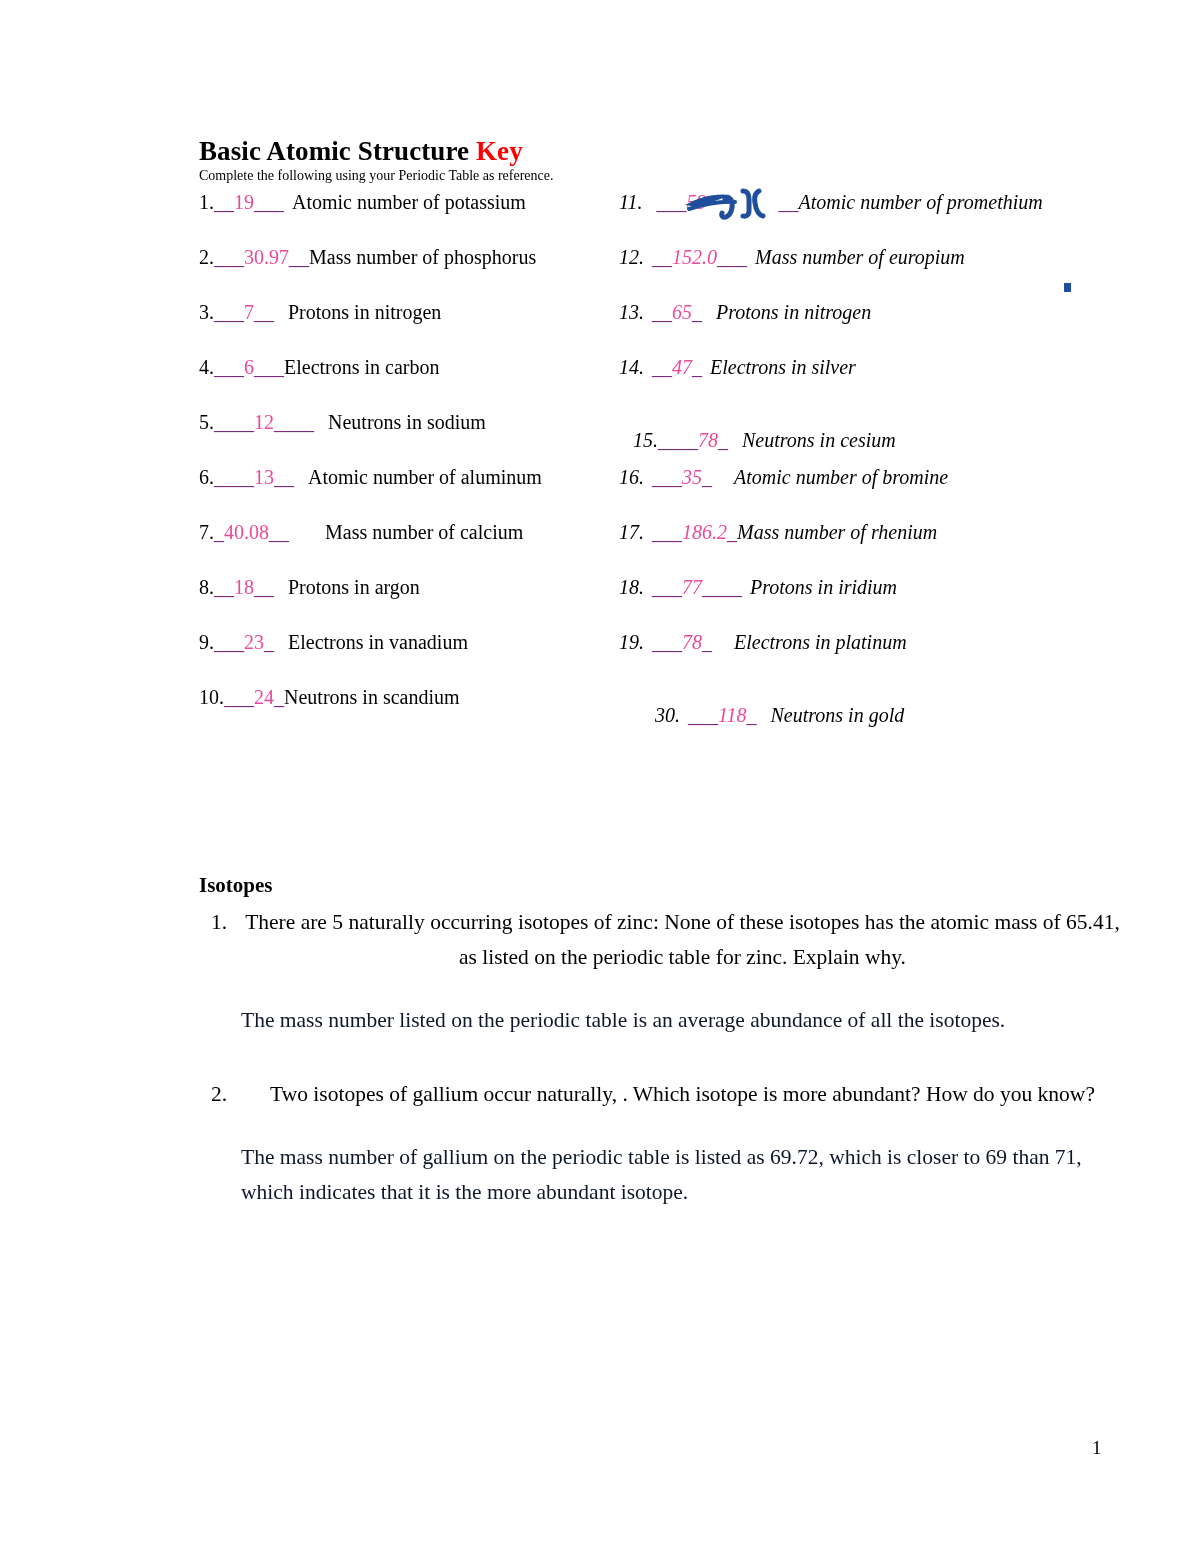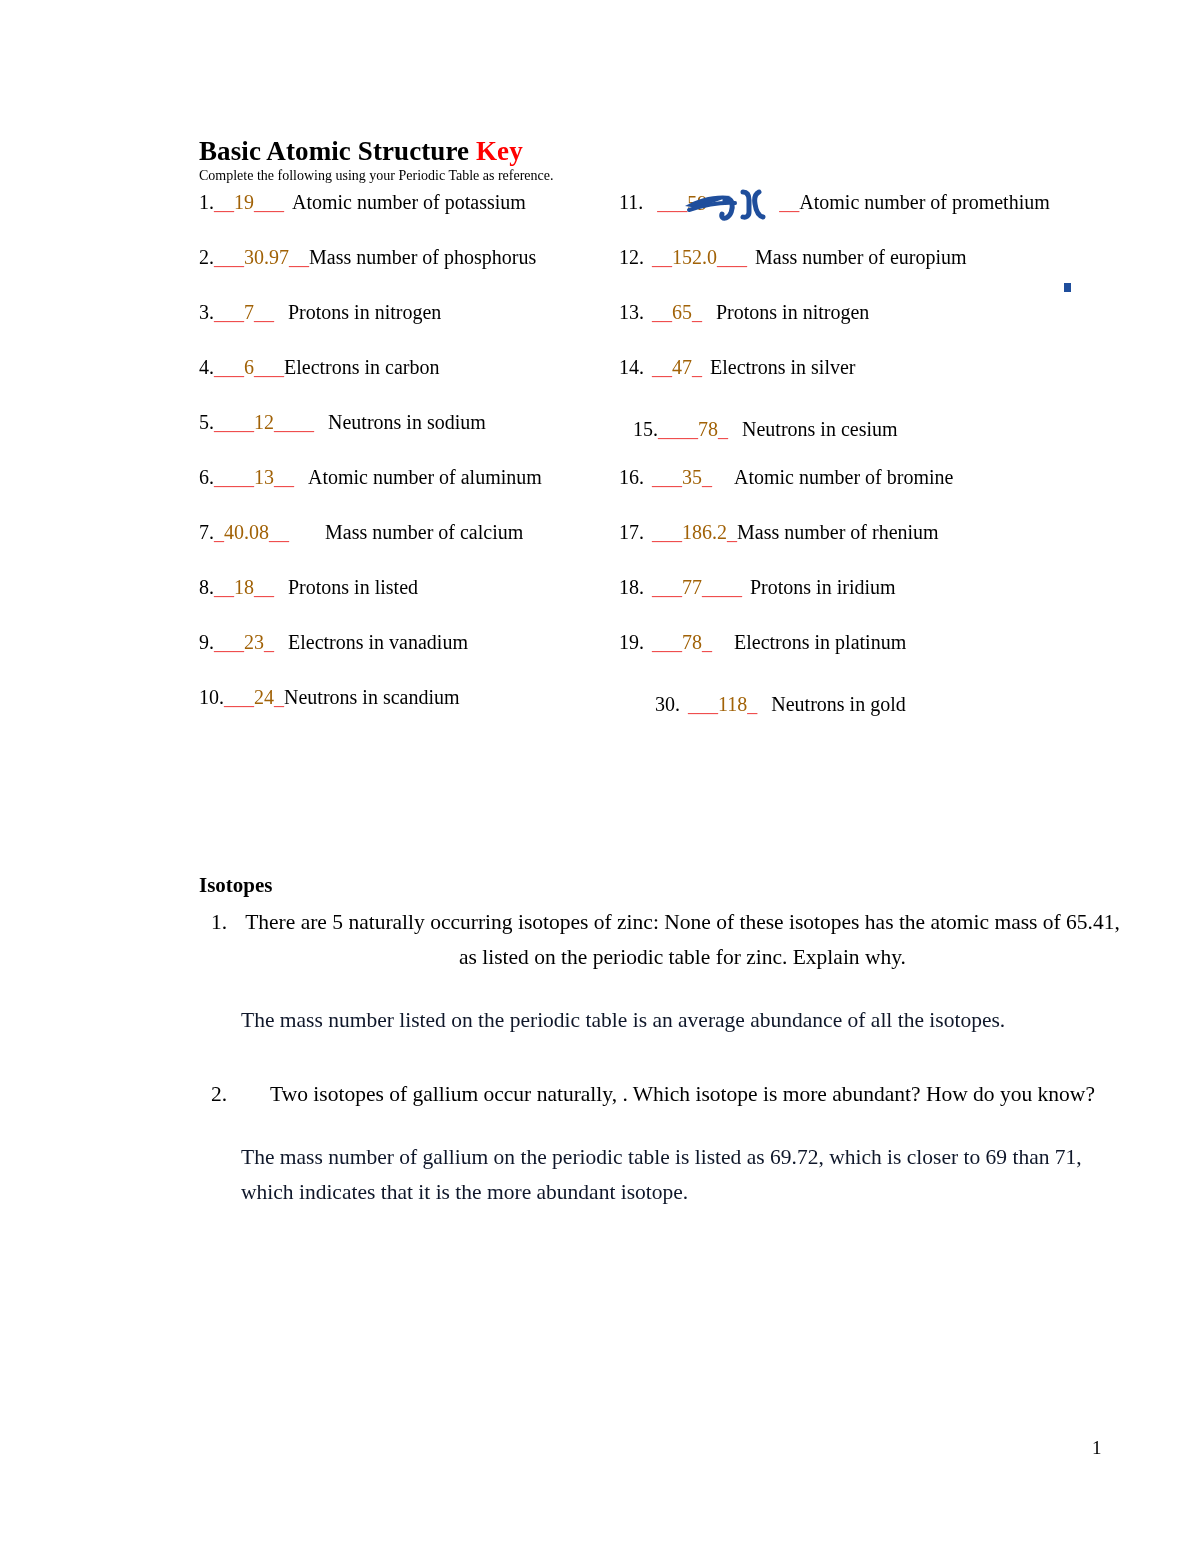--- a/index.html
+++ b/index.html
@@ -56,31 +56,32 @@
   }
   .qcol-left {
     width: 420px;
     flex: 0 0 420px;
     display: flex;
     align-items: baseline;
   }
   .qcol-right {
     flex: 1 1 auto;
     display: flex;
-    align-items: center;
+    align-items: flex-start;
+    font-style: italic;
   }
   .qnum {
     display: inline-block;
   }
   .ans {
-    color: #a16207;
+    color: #ec4899;
     display: inline-block;
   }
   .ul {
-    color: #ef4444;
+    color: #701a75;
     display: inline-block;
   }
   .lbl {
     display: inline-block;
   }
   .sp2 { display:inline-block; width: 8px; }
   .sp3 { display:inline-block; width: 14px; }
   .sp4 { display:inline-block; width: 22px; }
   .sp6 { display:inline-block; width: 36px; }
 
@@ -310,21 +311,21 @@
         </div>
       </div>
 
       <div class="qrow">
         <div class="qcol-left">
           <span class="qnum">8.</span>
             <span class="ul">__</span>
             <span class="ans">18</span>
             <span class="ul">__</span>
             <span class="sp3"></span>
-            <span class="lbl">Protons in listed</span>
+            <span class="lbl">Protons in argon</span>
         </div>
         <div class="qcol-right">
           <span class="qnum">18.</span>
             <span class="sp2"></span>
             <span class="ul">___</span>
             <span class="ans">77</span>
             <span class="ul">____</span>
             <span class="sp2"></span>
             <span class="lbl">Protons in iridium</span>
         </div>

